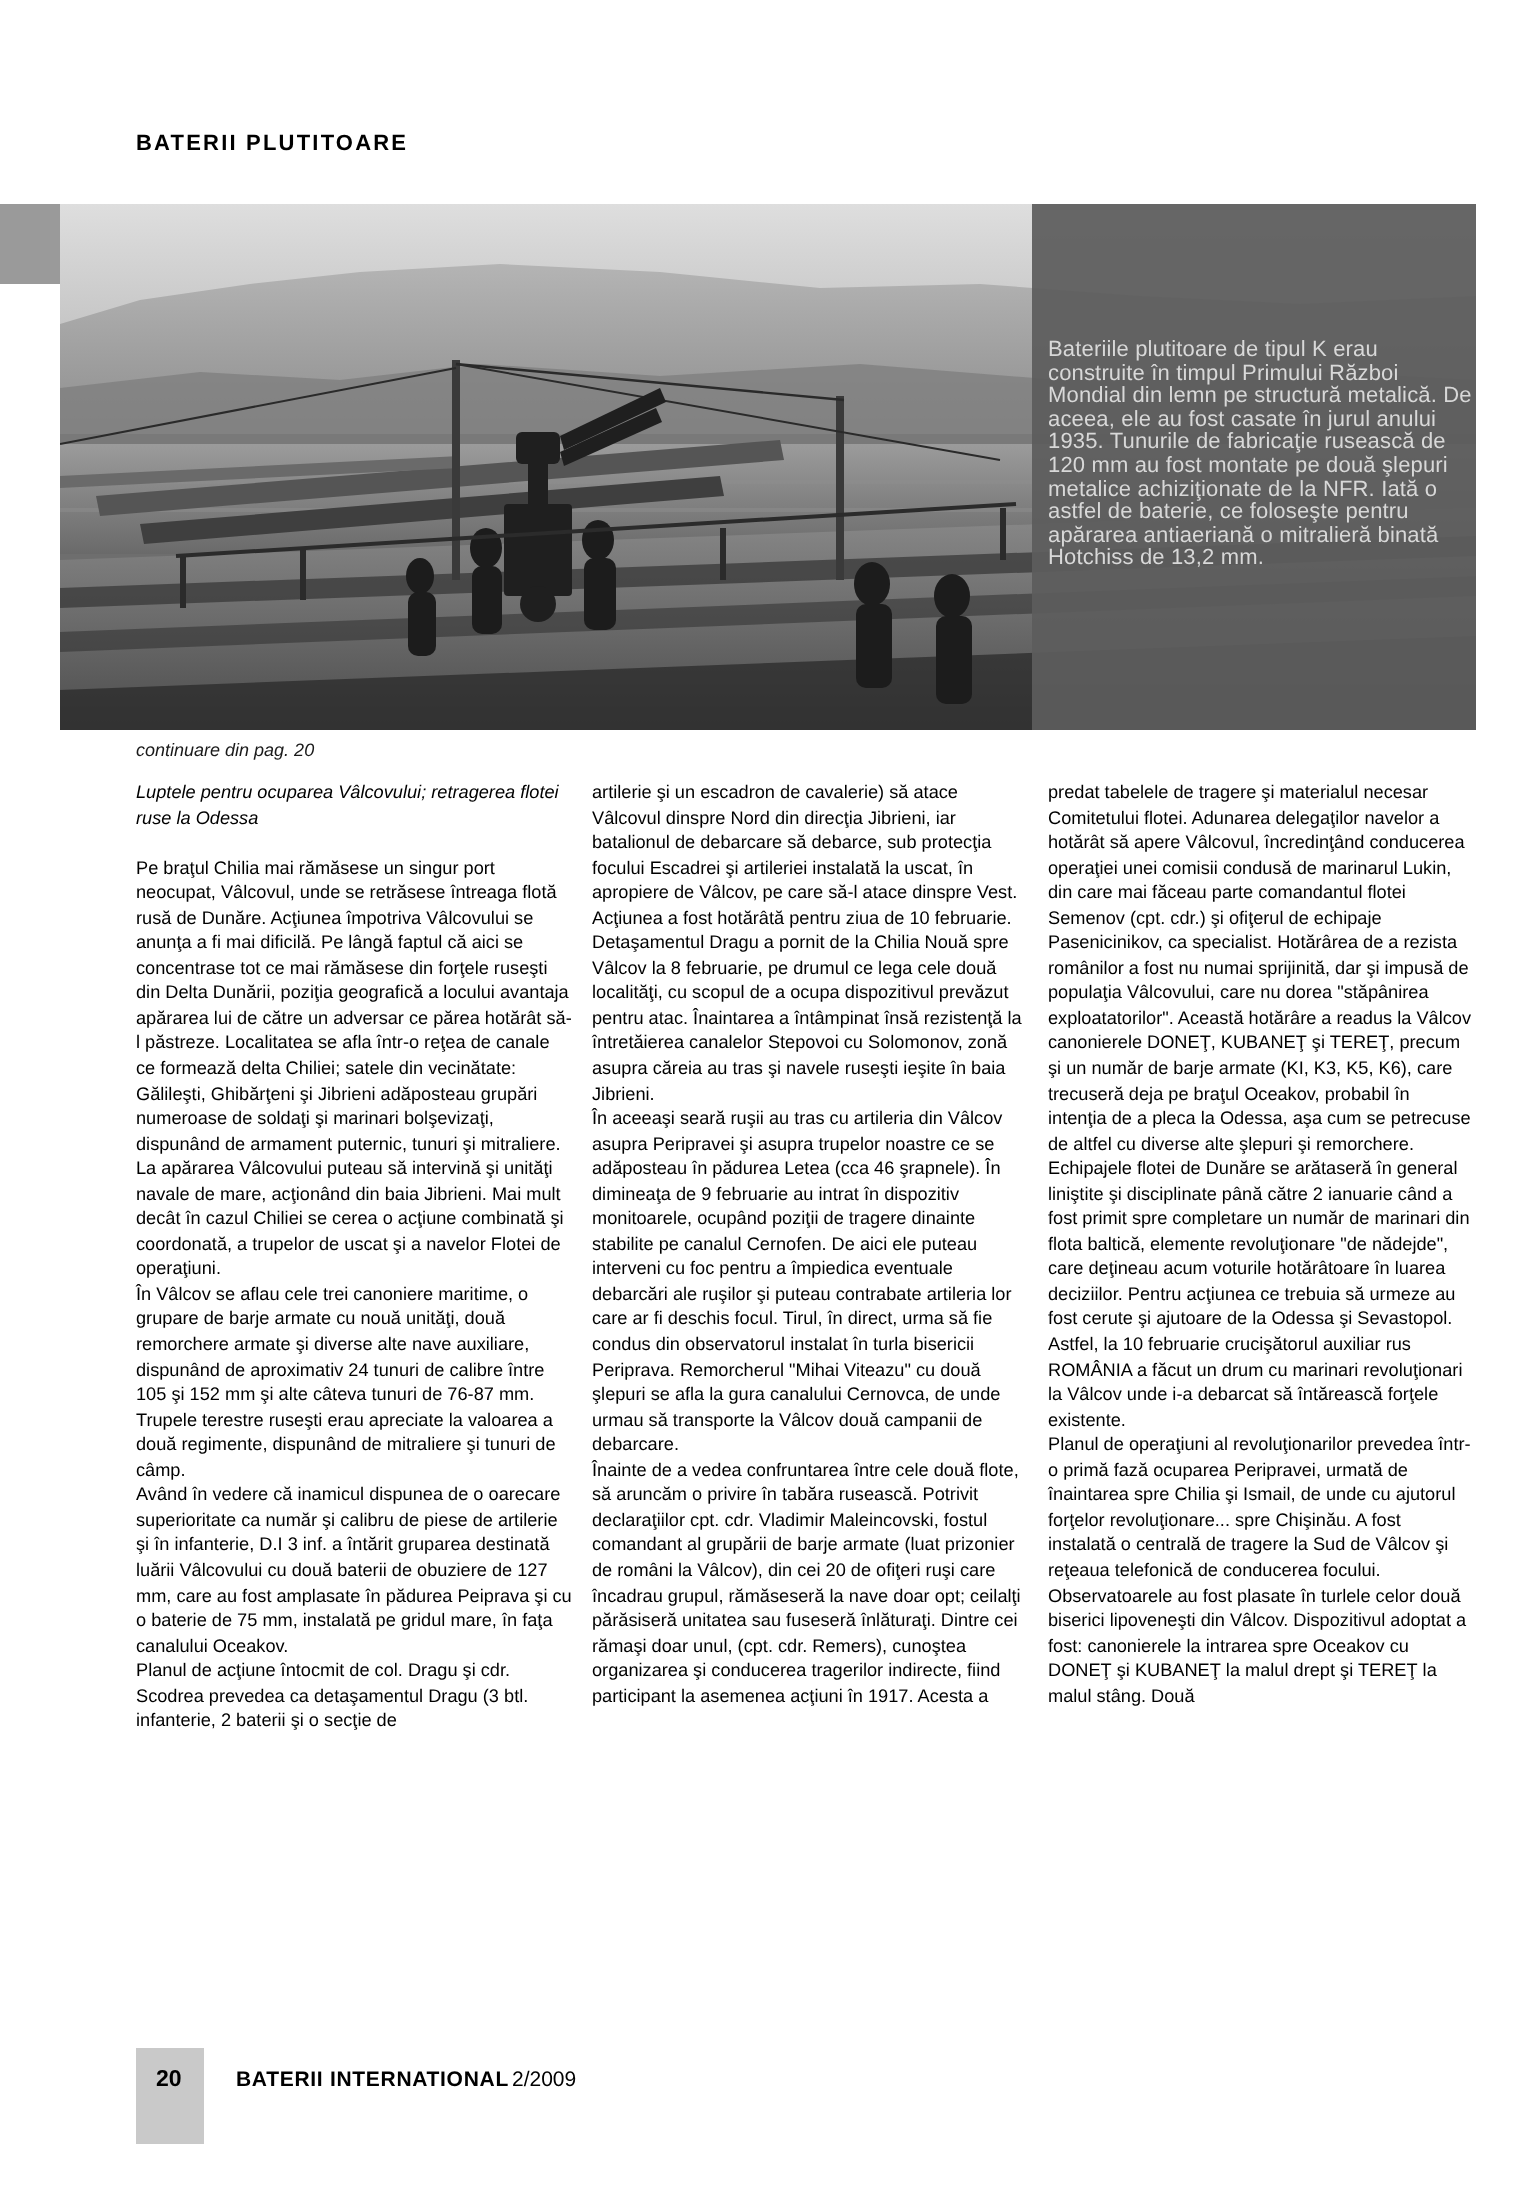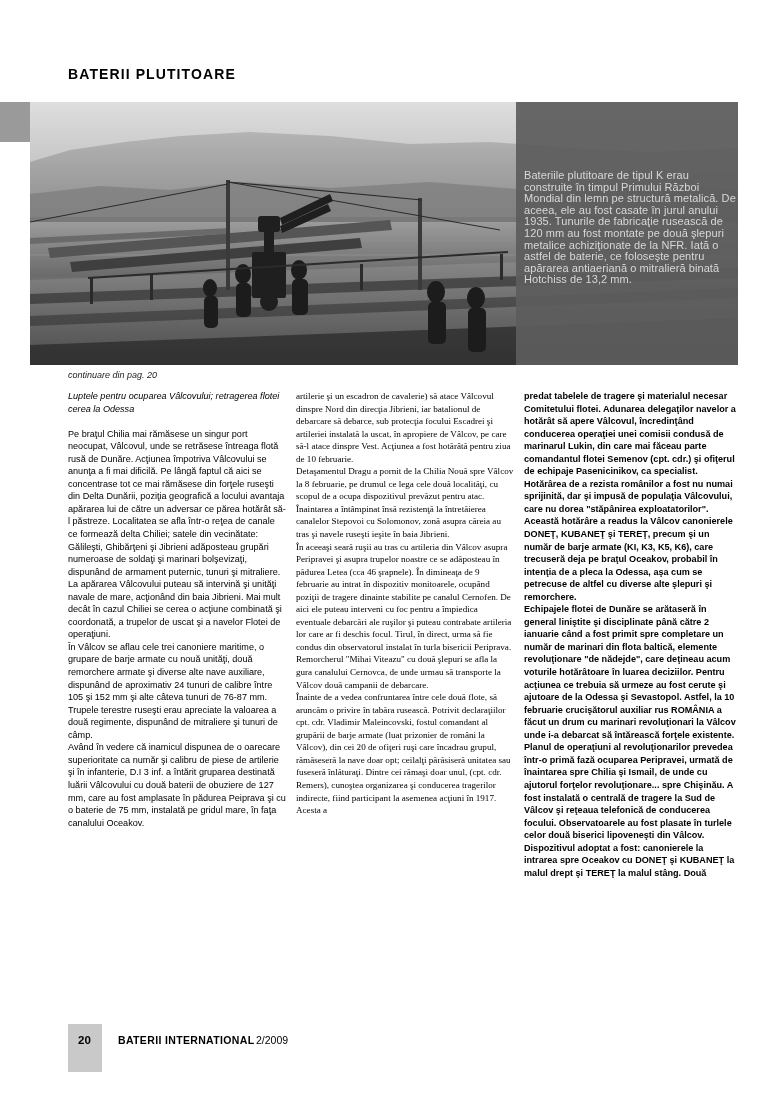--- a/index.html
+++ b/index.html
@@ -20,21 +20,21 @@
     width: 768px;
     height: 1097px;
     background: #ffffff;
   }
 
   
   .section-title {
     position: absolute;
     left: 68px;
     top: 66px;
-    font-size: 14px;
+    font-size: 11px;
     font-weight: bold;
     letter-spacing: 1.1px;
     color: #000000;
   }
 
   
   .photo-block {
     position: absolute;
     left: 30px;
     top: 102px;
@@ -94,22 +94,22 @@
     position: absolute;
     top: 390px;
     width: 218px;
     font-size: 9.1px;
     line-height: 12.55px;
     color: #000000;
     text-align: left;
     hyphens: none;
   }
   #col1 { left: 68px; }
-  #col2 { left: 296px; font-family: Liberation Serif, serif; }
-  #col3 { left: 524px; width: 212px; font-weight: bold; }
+  #col2 { left: 296px; }
+  #col3 { left: 524px; width: 212px; }
 
   .col .lede {
     font-style: italic;
     margin: 0 0 12.55px 0;
   }
   .col p {
     margin: 0;
   }
 
   
@@ -232,25 +232,26 @@
     </svg>
 
     <div class="caption-box"></div>
   </div>
 
   <div class="caption-text">Bateriile plutitoare de tipul K erau construite în timpul Primului Război Mondial din lemn pe structură metalică. De aceea, ele au fost casate în jurul anului 1935. Tunurile de fabricaţie rusească de 120 mm au fost montate pe două şlepuri metalice achiziţionate de la NFR. Iată o astfel de baterie, ce foloseşte pentru apărarea antiaeriană o mitralieră binată Hotchiss de 13,2 mm.</div>
 
   <div class="continuare">continuare din pag. 20</div>
 
   <div class="col" id="col1">
-    <p class="lede">Luptele pentru ocuparea Vâlcovului; retragerea flotei cerea la Odessa</p>
+    <p class="lede">Luptele pentru ocuparea Vâlcovului; retragerea flotei ruse la Odessa</p>
     <p>
         <span style="display: block;">Pe braţul Chilia mai rămăsese un singur port neocupat, Vâlcovul, unde se retrăsese întreaga flotă rusă de Dunăre. Acţiunea împotriva Vâlcovului se anunţa a fi mai dificilă. Pe lângă faptul că aici se concentrase tot ce mai rămăsese din forţele ruseşti din Delta Dunării, poziţia geografică a locului avantaja apărarea lui de către un adversar ce părea hotărât să-l păstreze. Localitatea se afla într-o reţea de canale ce formează delta Chiliei; satele din vecinătate: Gălileşti, Ghibărţeni şi Jibrieni adăposteau grupări numeroase de soldaţi şi marinari bolşevizaţi, dispunând de armament puternic, tunuri şi mitraliere. La apărarea Vâlcovului puteau să intervină şi unităţi navale de mare, acţionând din baia Jibrieni. Mai mult decât în cazul Chiliei se cerea o acţiune combinată şi coordonată, a trupelor de uscat şi a navelor Flotei de operaţiuni.</span>
         <span style="display: block;">În Vâlcov se aflau cele trei canoniere maritime, o grupare de barje armate cu nouă unităţi, două remorchere armate şi diverse alte nave auxiliare, dispunând de aproximativ 24 tunuri de calibre între 105 şi 152 mm şi alte câteva tunuri de 76-87 mm. Trupele terestre ruseşti erau apreciate la valoarea a două regimente, dispunând de mitraliere şi tunuri de câmp.</span>
         <span style="display: block;">Având în vedere că inamicul dispunea de o oarecare superioritate ca număr şi calibru de piese de artilerie şi în infanterie, D.I 3 inf. a întărit gruparea destinată luării Vâlcovului cu două baterii de obuziere de 127 mm, care au fost amplasate în pădurea Peiprava şi cu o baterie de 75 mm, instalată pe gridul mare, în faţa canalului Oceakov.</span>
+        <span style="display: block;">Planul de acţiune întocmit de col. Dragu şi cdr. Scodrea prevedea ca detaşamentul Dragu (3 btl. infanterie, 2 baterii şi o secţie de</span>
       </p>
   </div>
 
   <div class="col" id="col2">
     <p>
         <span style="display: block;">artilerie şi un escadron de cavalerie) să atace Vâlcovul dinspre Nord din direcţia Jibrieni, iar batalionul de debarcare să debarce, sub protecţia focului Escadrei şi artileriei instalată la uscat, în apropiere de Vâlcov, pe care să-l atace dinspre Vest. Acţiunea a fost hotărâtă pentru ziua de 10 februarie.</span>
         <span style="display: block;">Detaşamentul Dragu a pornit de la Chilia Nouă spre Vâlcov la 8 februarie, pe drumul ce lega cele două localităţi, cu scopul de a ocupa dispozitivul prevăzut pentru atac. Înaintarea a întâmpinat însă rezistenţă la întretăierea canalelor Stepovoi cu Solomonov, zonă asupra căreia au tras şi navele ruseşti ieşite în baia Jibrieni.</span>
         <span style="display: block;">În aceeaşi seară ruşii au tras cu artileria din Vâlcov asupra Peripravei şi asupra trupelor noastre ce se adăposteau în pădurea Letea (cca 46 şrapnele). În dimineaţa de 9 februarie au intrat în dispozitiv monitoarele, ocupând poziţii de tragere dinainte stabilite pe canalul Cernofen. De aici ele puteau interveni cu foc pentru a împiedica eventuale debarcări ale ruşilor şi puteau contrabate artileria lor care ar fi deschis focul. Tirul, în direct, urma să fie condus din observatorul instalat în turla bisericii Periprava. Remorcherul "Mihai Viteazu" cu două şlepuri se afla la gura canalului Cernovca, de unde urmau să transporte la Vâlcov două campanii de debarcare.</span>
         <span style="display: block;">Înainte de a vedea confruntarea între cele două flote, să aruncăm o privire în tabăra rusească. Potrivit declaraţiilor cpt. cdr. Vladimir Maleincovski, fostul comandant al grupării de barje armate (luat prizonier de români la Vâlcov), din cei 20 de ofiţeri ruşi care încadrau grupul, rămăseseră la nave doar opt; ceilalţi părăsiseră unitatea sau fuseseră înlăturaţi. Dintre cei rămaşi doar unul, (cpt. cdr. Remers), cunoştea organizarea şi conducerea tragerilor indirecte, fiind participant la asemenea acţiuni în 1917. Acesta a</span>
       </p>

